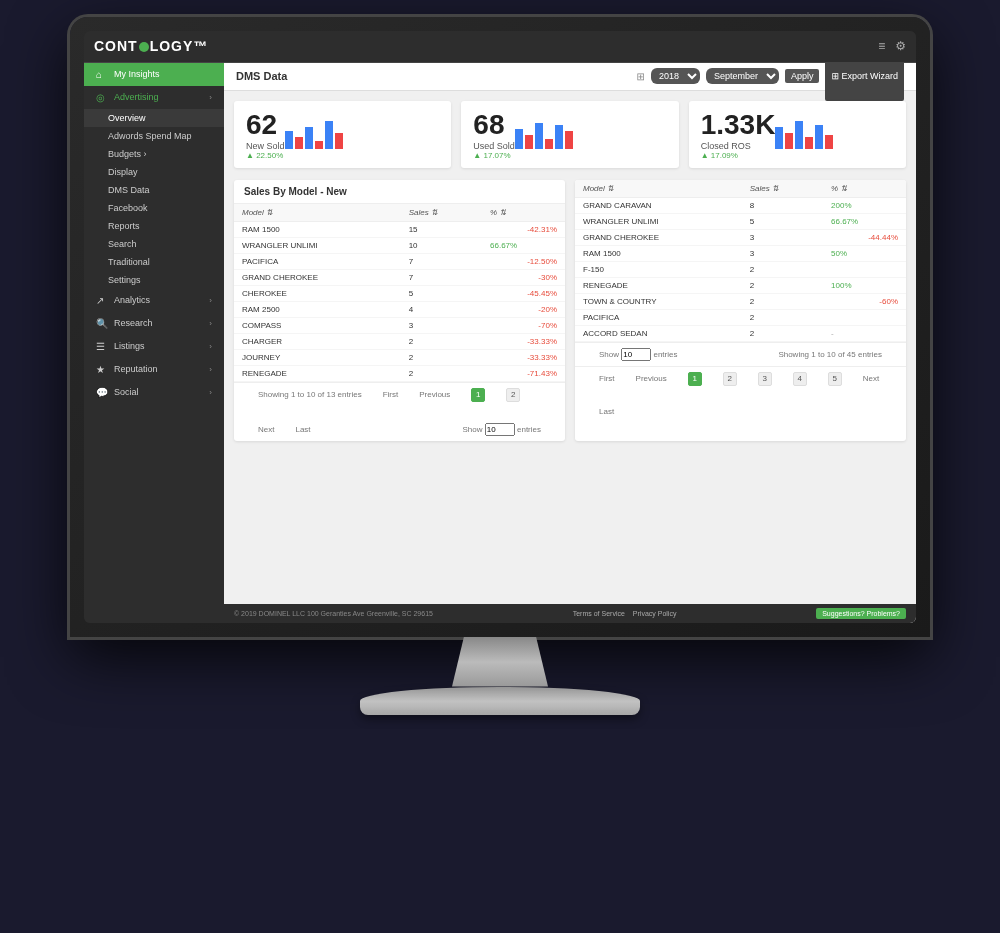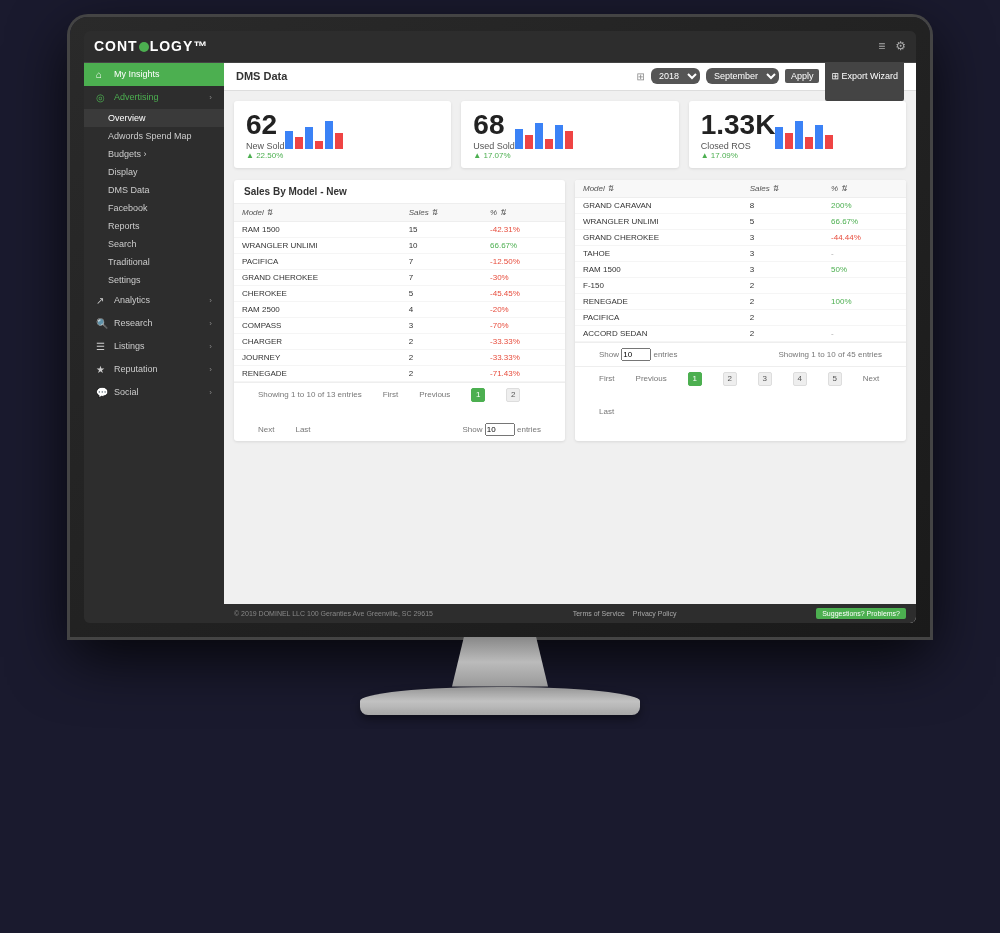--- a/index.html
+++ b/index.html
@@ -360,21 +360,21 @@
 
     .suggestions-btn {
       background: #4CAF50;
       color: white;
       font-size: 7px;
       padding: 2px 6px;
       border-radius: 2px;
       cursor: pointer;
     }
 
-    .neg { color: #e74c3c; }
+    .neg { color: #e74c3c; text-align: right; }
     .pos { color: #4CAF50; }
     .dash { color: #aaa; }
   </style>
 </head>
 <body>
 
 <div class="monitor-wrapper">
   <div class="monitor-body">
     <div class="monitor-screen">
       <div class="screen-inner">
@@ -605,38 +605,38 @@
                           <td>WRANGLER UNLIMI</td>
                           <td>5</td>
                           <td class="pos">66.67%</td>
                         </tr>
                       <tr>
                           <td>GRAND CHEROKEE</td>
                           <td>3</td>
                           <td class="neg">-44.44%</td>
                         </tr>
                       <tr>
-                          <td>TAHOE</td>
-                          <td>3</td>
-                          <td class="dash">-</td>
-                        </tr>
-                      <tr>
                           <td>RAM 1500</td>
                           <td>3</td>
                           <td class="pos">50%</td>
                         </tr>
                       <tr>
                           <td>F-150</td>
                           <td>2</td>
                           <td class="dash"></td>
                         </tr>
                       <tr>
                           <td>RENEGADE</td>
                           <td>2</td>
                           <td class="pos">100%</td>
+                        </tr>
+                      <tr>
+                          <td>TOWN &amp; COUNTRY</td>
+                          <td>2</td>
+                          <td class="neg">-60%</td>
                         </tr>
                       <tr>
                           <td>PACIFICA</td>
                           <td>2</td>
                           <td class="dash"></td>
                         </tr>
                       <tr>
                           <td>ACCORD SEDAN</td>
                           <td>2</td>
                           <td class="dash">-</td>

